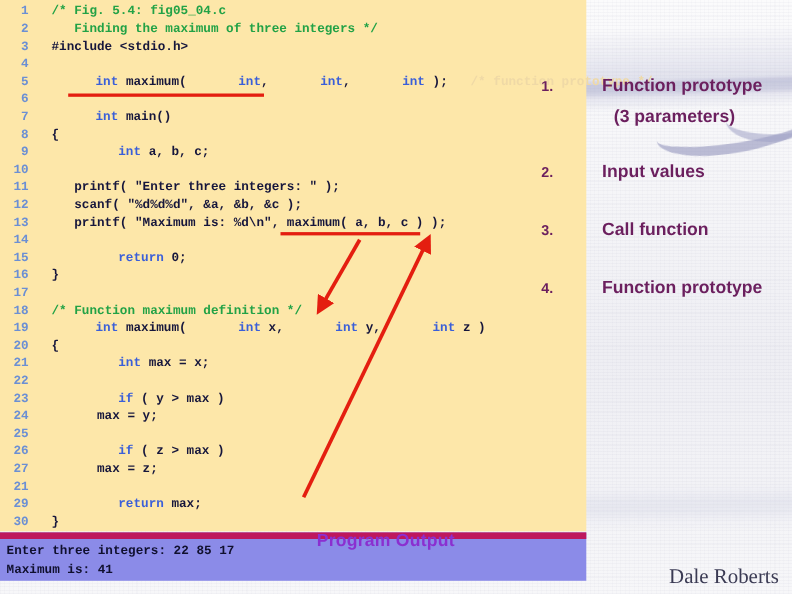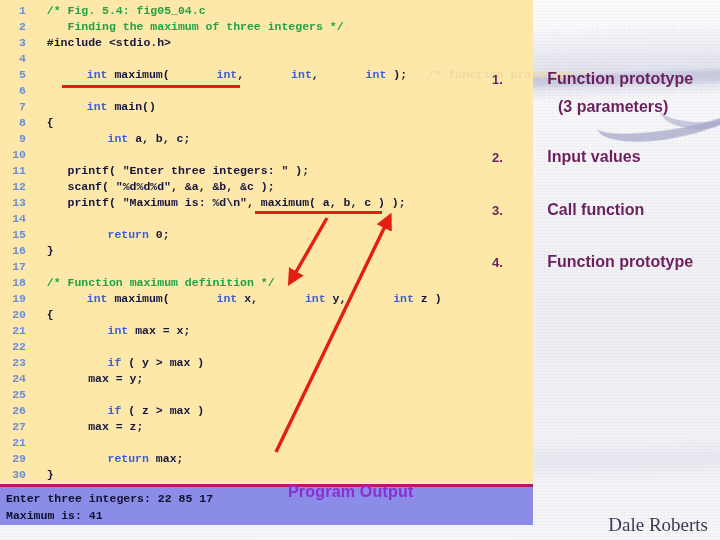--- a/index.html
+++ b/index.html
@@ -117,21 +117,21 @@
 
   
   .arrows { position: absolute; left: 0; top: 0; width: 533px; height: 483px; }
 
   
   .output-band {
     position: absolute;
     left: 0; top: 484px;
     width: 533px; height: 38px;
     background: #8b8be8;
-    border-top: 3px solid #be185d;
+    border-top: 6px solid #be185d;
   }
   .output-line {
     display: block;
     font-family: "Liberation Mono", "DejaVu Sans Mono", monospace;
     font-size: 11.5px;
     font-weight: bold;
     color: #10102e;
     white-space: pre;
     line-height: 17px;
     padding-left: 6px;

